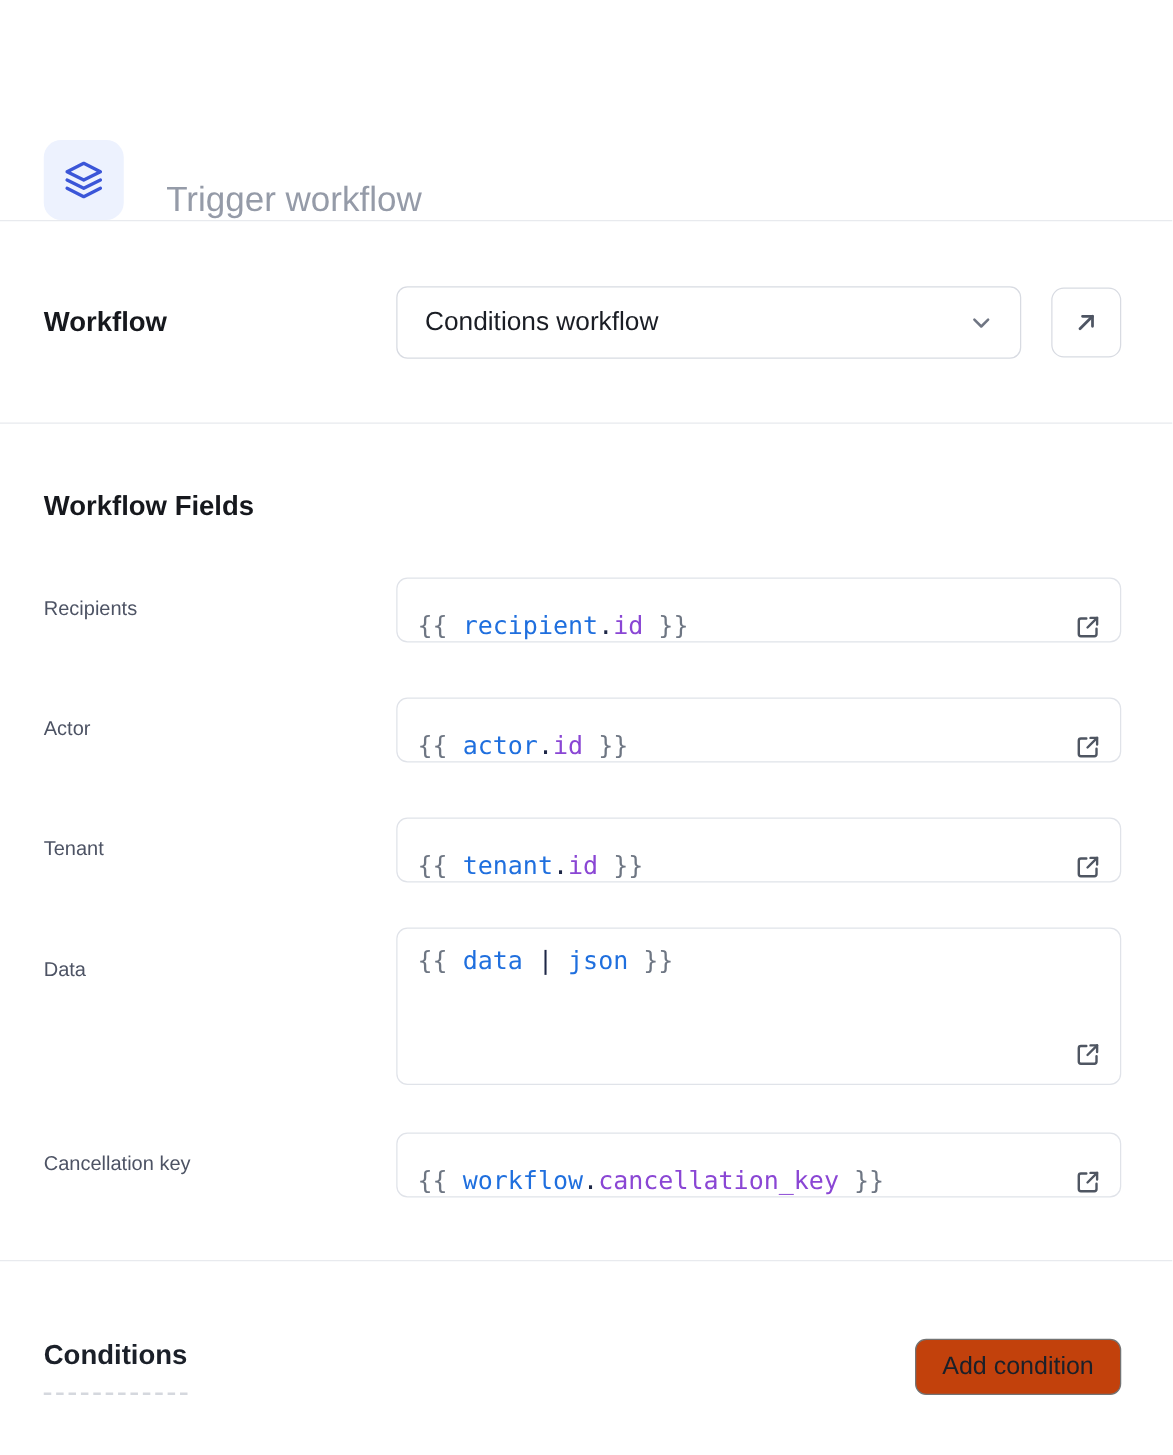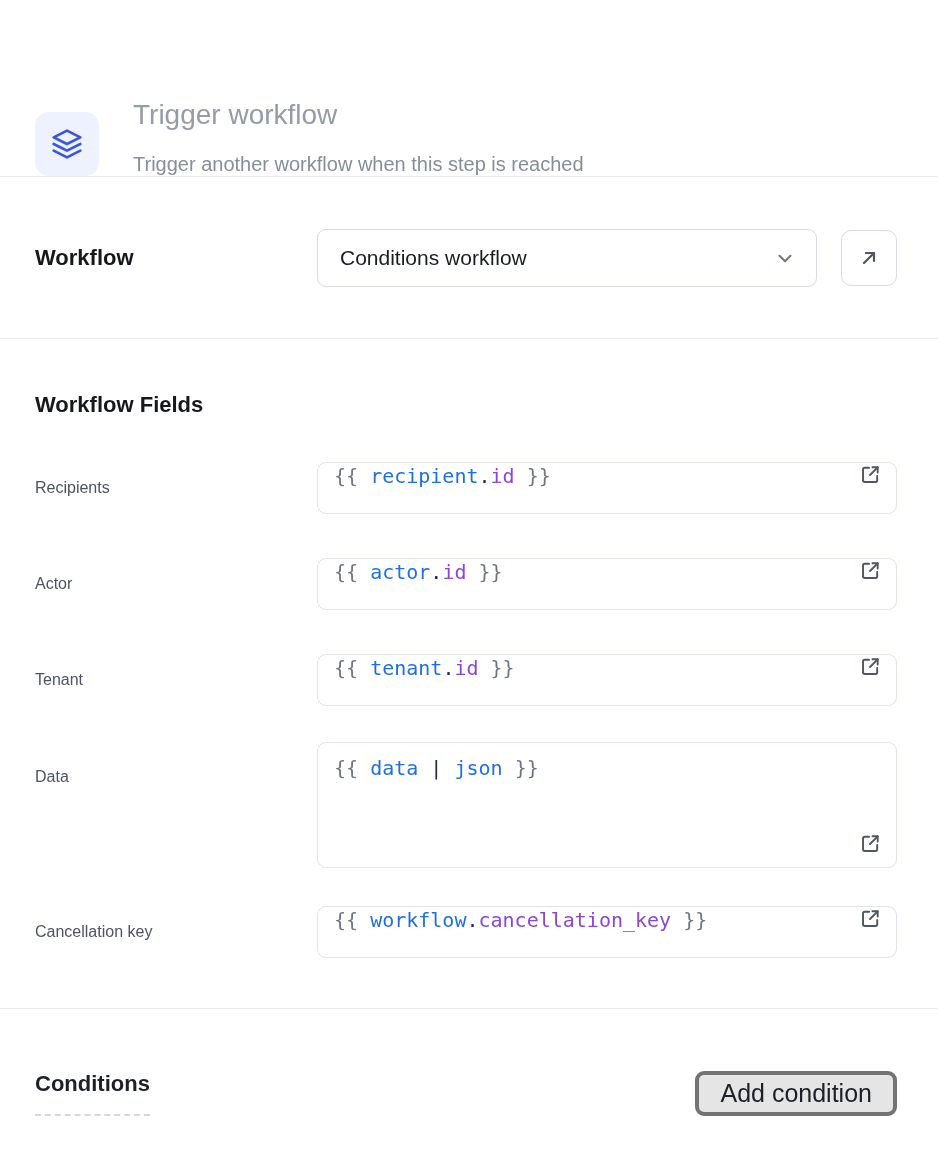--- a/index.html
+++ b/index.html
@@ -44,21 +44,21 @@
 
   
   .fields-section { padding-top: 53px; padding-bottom: 50px; }
   .section-heading { font-size: 22px; font-weight: 700; color: #16181d; }
   .field-row { display: flex; align-items: center; margin-top: 44px; }
   .field-row.multiline { align-items: flex-start; }
   .field-row.multiline .field-label { padding-top: 26px; }
   .field-label { width: 282px; flex: none; font-size: 16px; font-weight: 400; color: #4d5364; }
   .code-field {
     flex: 1; min-height: 52px; border: 1px solid #e0e3e9; border-radius: 9px;
-    background: #fff; display: flex; align-items: flex-start; padding: 0 14px 0 16px;
+    background: #fff; display: flex; align-items: flex-end; padding: 0 14px 0 16px;
     position: relative; cursor: text;
   }
   .code-field.tall { height: 126px; align-items: flex-start; padding-top: 12px; }
   .code {
     font-family: "DejaVu Sans Mono", monospace;
     font-size: 20px; white-space: pre; line-height: 1.3;
   }
   .tok-brace { color: #6e7683; }
   .tok-var   { color: #1f6fde; }
   .tok-punct { color: #1e2747; }
@@ -67,42 +67,41 @@
   .code-field.tall .ext-link { position: absolute; right: 14px; bottom: 12px; }
 
   
   .conditions-row { padding-top: 62px; display: flex; }
   .conditions-heading {
     font-size: 22px; font-weight: 700; color: #1b2029;
     border-bottom: 2px dashed #d5d8de; padding-bottom: 9px;
   }
   .add-condition-btn {
     margin-left: auto; height: 45px; padding: 0 21px;
-    border: 4px solid #737373; border-radius: 9px; background: #e5e5e5;
+    border: 1px solid #737373; border-radius: 9px; background: #c2410c;
     font-family: "Liberation Sans", sans-serif;
-    font-size: 25px; font-weight: 500; color: #1b2029; cursor: pointer;
+    font-size: 20px; font-weight: 500; color: #1b2029; cursor: pointer;
   }
   svg { display: block; }
 </style>
 </head>
 <body>
 
 <div class="header">
   <div class="icon-box">
     <span>
       <svg width="32" height="32" viewBox="0 0 24 24" fill="none" stroke="#3b56d8" stroke-width="2" stroke-linecap="round" stroke-linejoin="round">
         <polygon points="12 2 22 7 12 12 2 7 12 2"></polygon>
         <polyline points="2 12 12 17 22 12"></polyline>
         <polyline points="2 17 12 22 22 17"></polyline>
       </svg>
     </span>
   </div>
   <div class="header-text">
     <div class="page-title">Trigger workflow</div>
-    <div class="page-subtitle">Trigger another workflow when this step is reached</div>
   </div>
 </div>
 
 <div class="divider"></div>
 
 <div class="section workflow-row">
   <div class="row-label">Workflow</div>
   <div class="select">
     <span class="select-value">Conditions workflow</span>
     <span>

